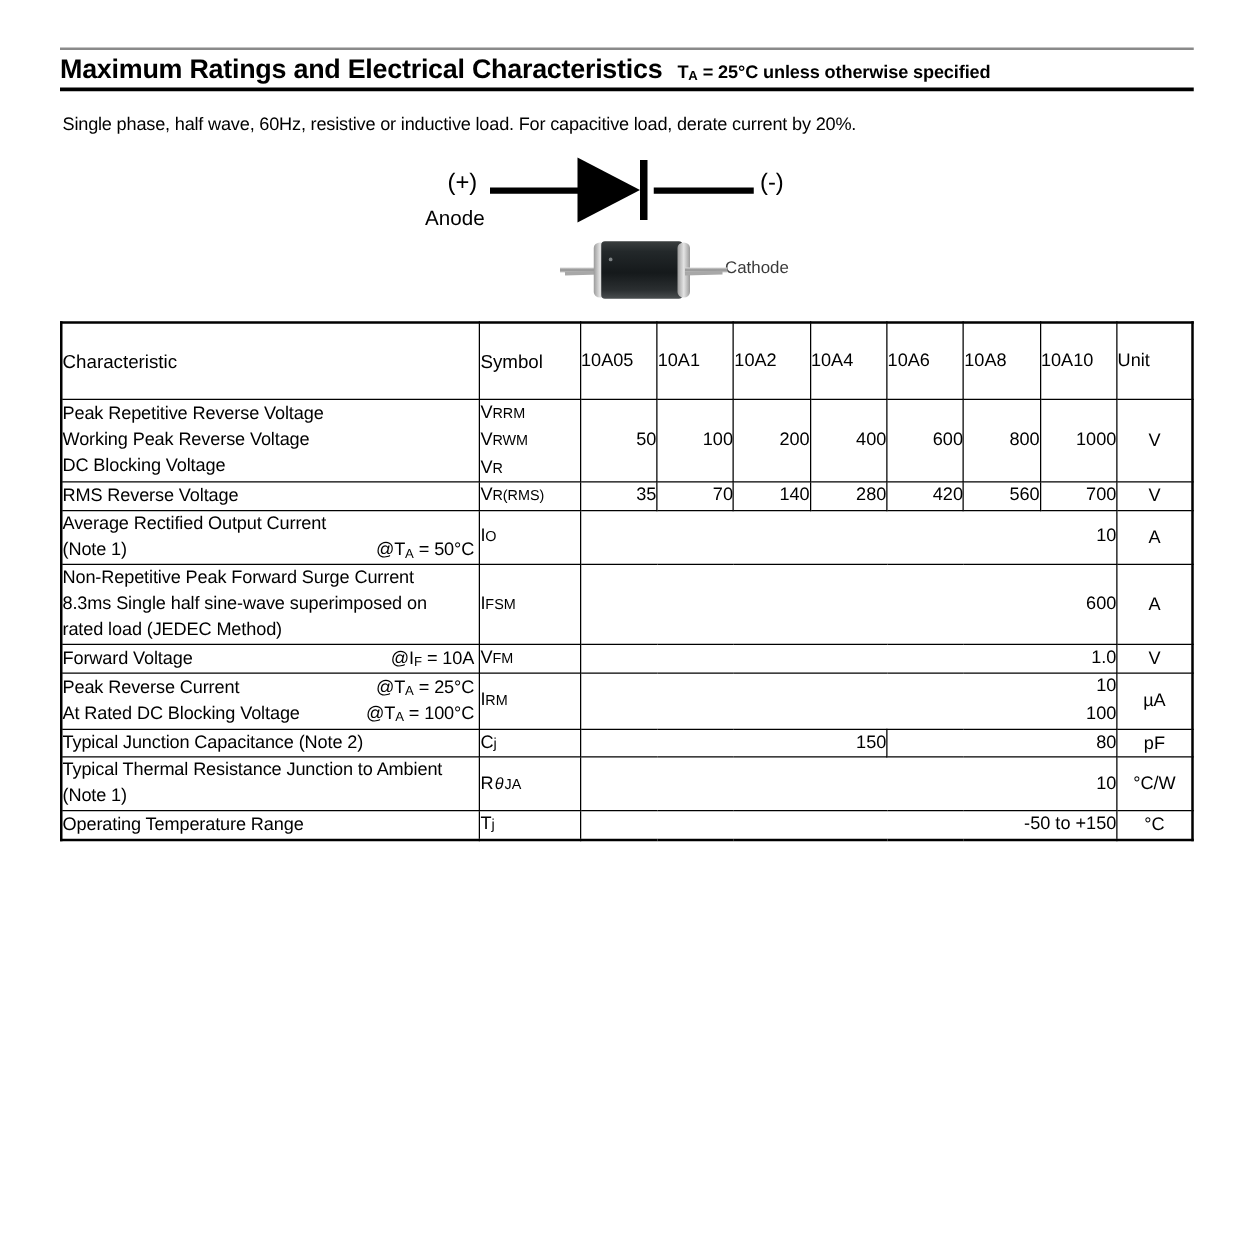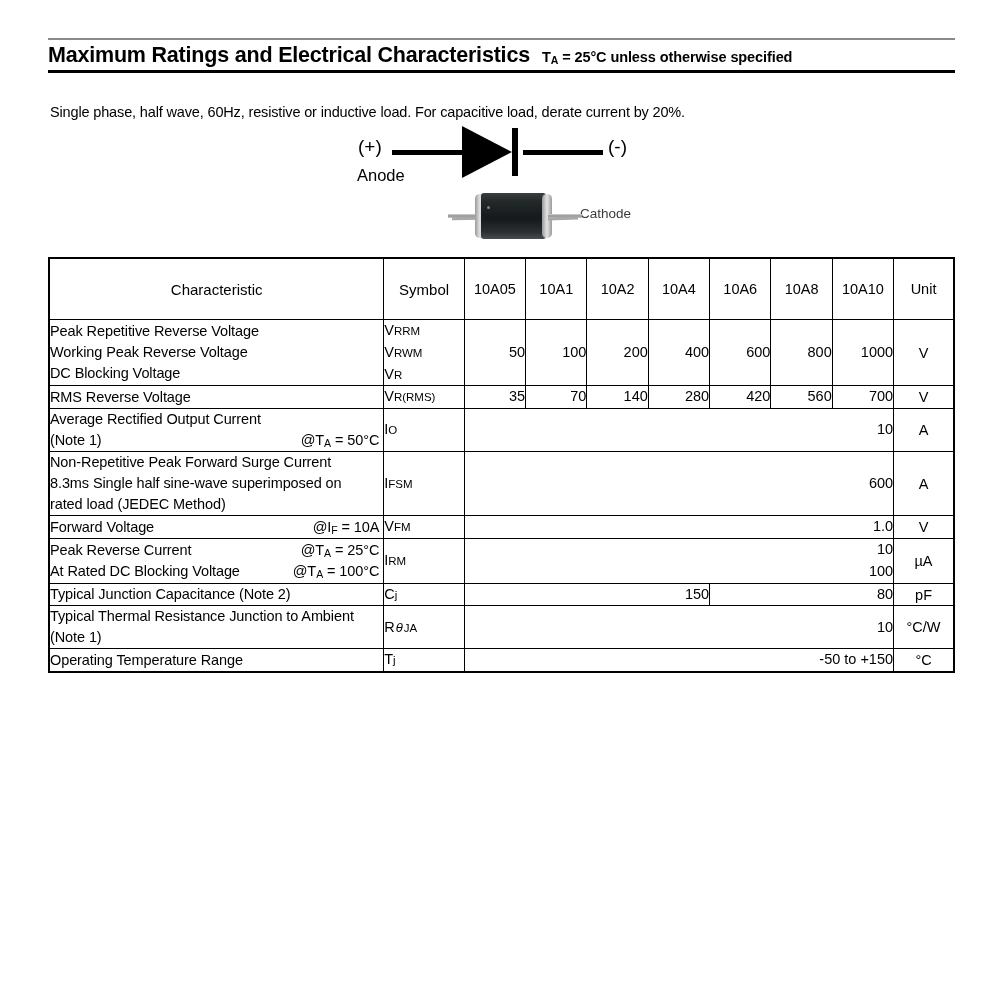--- a/index.html
+++ b/index.html
@@ -60,21 +60,21 @@
     letter-spacing: -0.1px;
   }
   .title-cond .sub {
     font-size: 10.5px;
     vertical-align: -0.22em;
   }
 
   .subtitle {
     position: absolute;
     left: 50px;
-    top: 104px;
+    top: 92px;
     font-size: 14.5px;
     letter-spacing: -0.15px;
     white-space: nowrap;
   }
 
   
   .diagram {
     position: absolute;
     left: 340px;
     top: 118px;
@@ -115,21 +115,21 @@
   }
   .lbl-minus {
     position: absolute;
     left: 268px;
     top: 19px;
     font-size: 19px;
     line-height: 1;
   }
   .lbl-anode {
     position: absolute;
-    left: 17px;
+    left: 0;
     top: 48px;
     font-size: 16.5px;
   }
   .lbl-cathode {
     position: absolute;
     left: 240px;
     top: 52px;
     font-size: 13.5px;
     color: #3a3a3a;
     margin-top: 36px;
@@ -211,21 +211,21 @@
     vertical-align: middle;
     font-weight: normal;
   }
 
   .c-char  { width: 333px; }
   .c-sym   { width: 80px;  }
   .c-part  { width: 61px;  }
   .c-unit  { width: 60px;  }
 
   .hdr td {
-    text-align: center;
+    text-align: left;
     font-weight: bold;
     font-size: 15px;
     height: 60px;
   }
   .hdr .c-part, .hdr .c-unit { font-size: 14.5px; }
 
   td.char {
     text-align: left;
     padding: 8px 10px 8px 12px;
     line-height: 1.45;

